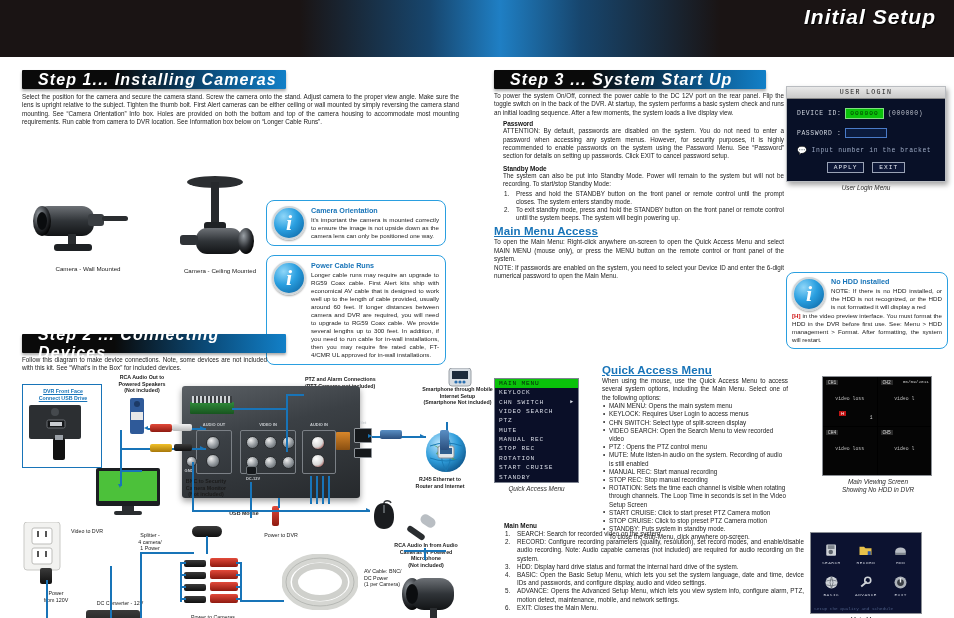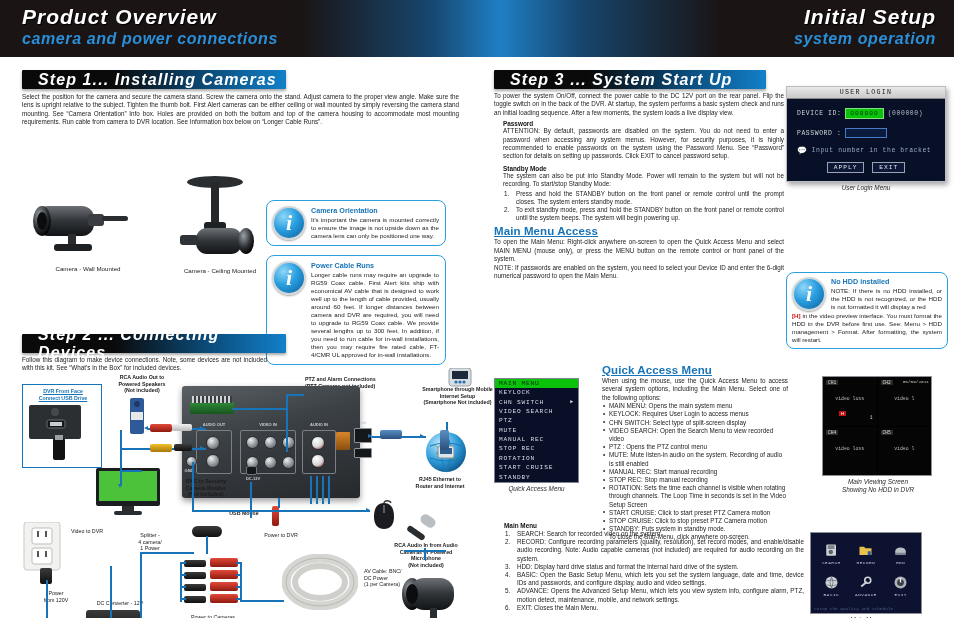--- a/index.html
+++ b/index.html
@@ -177,27 +177,22 @@
   ul.bullets li:before { content:"•"; position:absolute; left:1px; top:-0.5px; }
   ol.nums { list-style:none; counter-reset:n; }
   ol.nums li { counter-increment:n; font-size:6.3px; line-height:8.2px; color:#1b1b1b; padding-left:13px; position:relative; text-align:justify; }
   ol.nums li:before { content: counter(n) "."; position:absolute; left:1px; }
 </style>
 </head>
 <body>
 
 <div class="header">
   <div class="header-gradient"></div>
-  <div class="hdr-left">
-    <div class="hdr-title">Product Overview</div>
-    <div class="hdr-sub">camera and power connections</div>
-  </div>
   <div class="hdr-right">
     <div class="hdr-title">Initial Setup</div>
-    <div class="hdr-sub">system operation</div>
   </div>
 </div>
 <div class="header-rule"></div>
 
 <div class="pages">
 
   <div class="page-left">
 
     <div style="position:absolute;left:22px;top:10px;width:264px;">
       <div class="step-banner">

